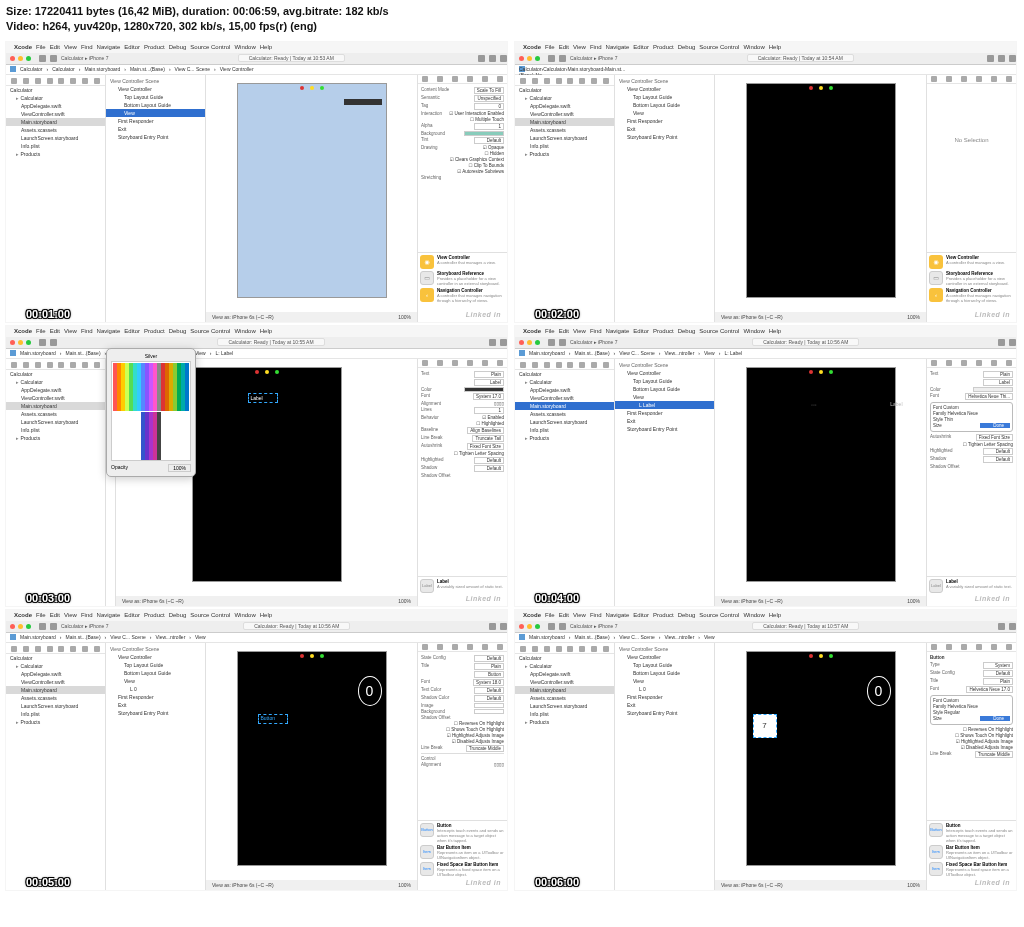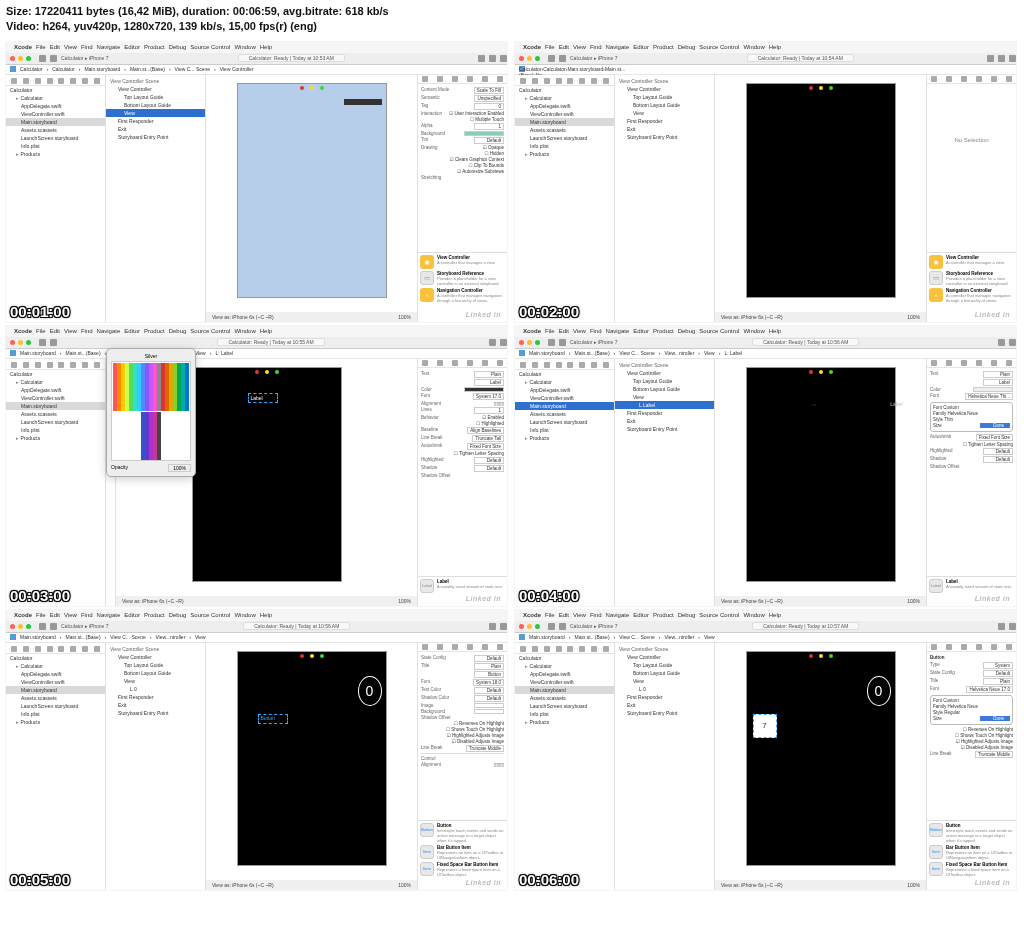--- a/index.html
+++ b/index.html
@@ -55,29 +55,29 @@
 .insp .lib .item { display:flex; gap:3px; margin-bottom:2px; align-items:flex-start; }
 .insp .lib .ico { width:14px; height:14px; border-radius:3px; flex-shrink:0; display:flex; align-items:center; justify-content:center; color:#fff; font-size:6px; }
 .insp .lib .ico.yel { background:#f9c23c; }
 .insp .lib .ico.gry { background:#e8e8e8; border:1px solid #ccc; color:#888; }
 .insp .lib .txt .t { font-weight:bold; }
 .insp .lib .txt .d { color:#888; font-size:4px; }
 .colorpicker { position:absolute; left:100px; top:22px; width:90px; background:#eee; border:1px solid #aaa; border-radius:5px; box-shadow:0 2px 10px rgba(0,0,0,0.2); padding:4px; font-size:5px; z-index:10; }
 .colorpicker .name { text-align:center; margin-bottom:2px; }
 .pencils { display:flex; flex-wrap:wrap; height:100px; background:#fff; border:1px solid #ccc; margin-bottom:3px; align-items:flex-end; justify-content:center; }
 .pencil { width:4px; height:48px; margin:0; display:inline-block; }
-.timestamp { position:absolute; bottom:2px; left:4px; font-size:15px; font-weight:bold; color:#fff; text-shadow: -1px -1px 0 #000,1px -1px 0 #000,-1px 1px 0 #000,1px 1px 0 #000,0 0 3px #000; z-index:50; }
+.timestamp { position:absolute; bottom:2px; left:20px; font-size:11px; font-weight:bold; color:#fff; text-shadow: -1px -1px 0 #000,1px -1px 0 #000,-1px 1px 0 #000,1px 1px 0 #000,0 0 3px #000; z-index:50; }
 .watermark { position:absolute; bottom:4px; right:6px; font-size:7px; color:#bbb; font-style:italic; font-weight:bold; letter-spacing:0.5px; }
 </style>
 </head>
 <body>
 
 <div class="header">
-  <div>Size: 17220411 bytes (16,42 MiB), duration: 00:06:59, avg.bitrate: 618 kb/s</div>
-  <div>Video: h264, yuv420p, 1280x720, 139 kb/s, 15,00 fps(r) (eng)</div>
+  <div>Size: 17220411 bytes (16,42 MiB), duration: 00:06:59, avg.bitrate: 182 kb/s</div>
+  <div>Video: h264, yuv420p, 1280x720, 302 kb/s, 15,00 fps(r) (eng)</div>
 </div>
 
 <div class="grid">
 
 <div class="thumb">
   <div class="menubar">
     <span class="apple"></span>
     <span class="bold">Xcode</span>
     <span>File</span>
     <span>Edit</span>

